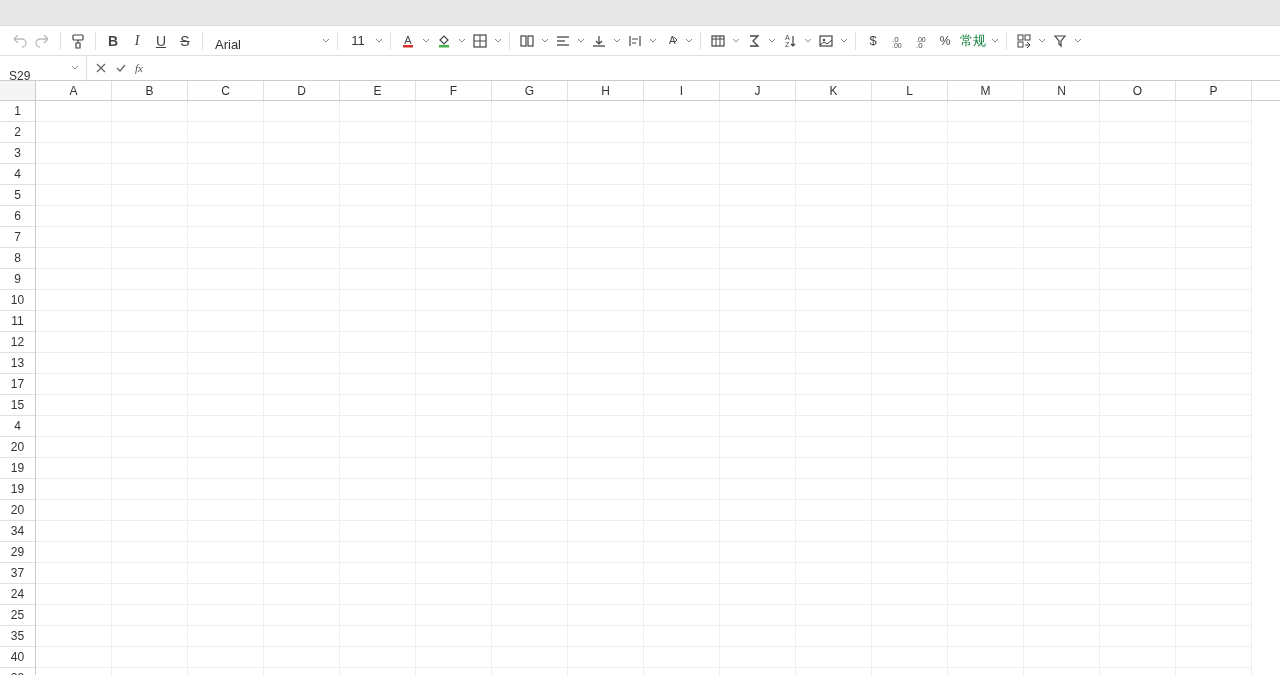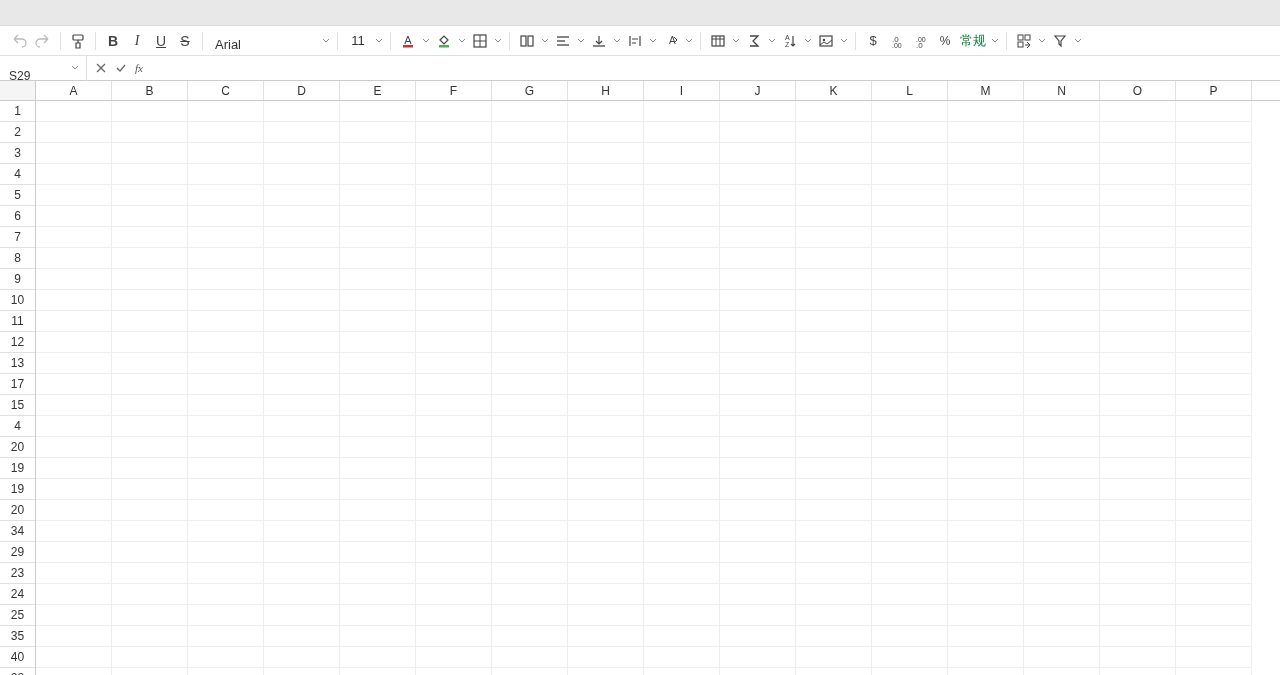--- a/index.html
+++ b/index.html
@@ -338,21 +338,21 @@
       <div class="row-header">13</div>
       <div class="row-header">17</div>
       <div class="row-header">15</div>
       <div class="row-header">4</div>
       <div class="row-header">20</div>
       <div class="row-header">19</div>
       <div class="row-header">19</div>
       <div class="row-header">20</div>
       <div class="row-header">34</div>
       <div class="row-header">29</div>
-      <div class="row-header">23</div>
+      <div class="row-header">37</div>
       <div class="row-header">24</div>
       <div class="row-header">25</div>
       <div class="row-header">35</div>
       <div class="row-header">40</div>
       <div class="row-header">28</div>
     </div>
   <div class="cells" id="cells">
       <div class="cell-row">
         <div class="cell"></div>
         <div class="cell"></div>

